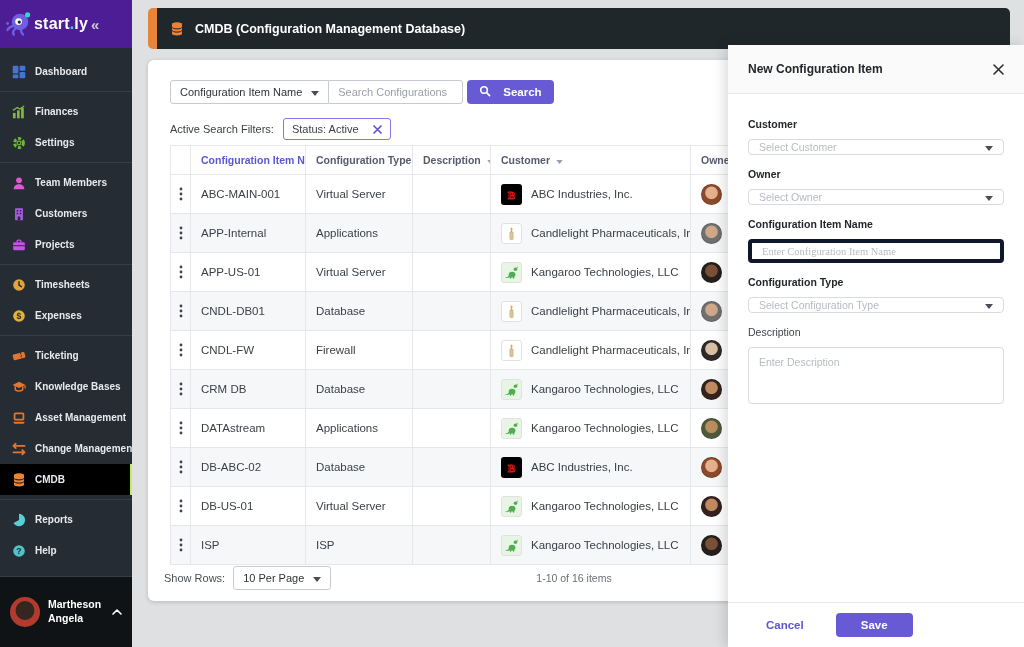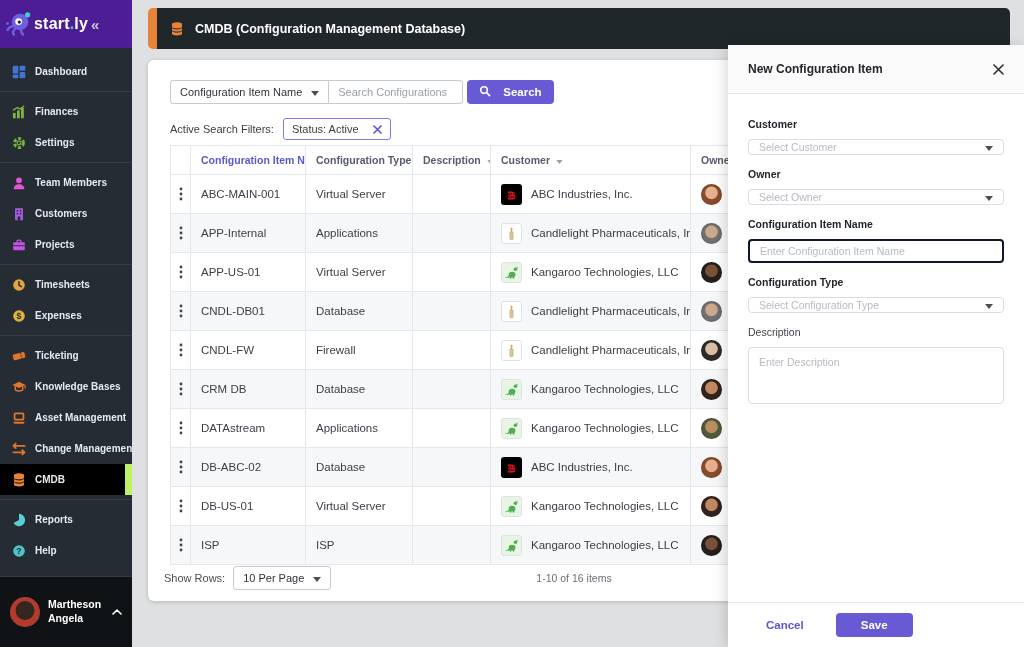--- a/index.html
+++ b/index.html
@@ -14,21 +14,21 @@
   .logo-mark{width:30px;height:30px;flex:none;}
   .brand{color:#fff;font-weight:700;font-size:16px;letter-spacing:.2px;white-space:nowrap;}
   .brand .dot{color:#35d6c3;}
   .collapse{color:#c8ccd2;font-size:15px;margin-left:3px;font-weight:700;}
   .nav{flex:1;padding-top:8px;overflow:hidden;}
   .nav-item{display:flex;align-items:center;gap:9px;padding:8px 10px 8px 12px;cursor:pointer;height:15px;}
   .nav-item .ic{width:14px;height:14px;flex:none;display:flex;}
   .nav-item .ic svg{width:14px;height:14px;}
   .nav-item .lbl{color:#e7eaee;font-size:10px;font-weight:600;white-space:nowrap;}
   .nav-divider{height:1px;background:#363d45;margin:4px 0;}
-  .nav-item.active{background:#000;border-right:7px solid #bef264;padding-right:5px;}
+  .nav-item.active{background:#000;border-right:2px solid #bef264;padding-right:5px;}
   .user-area{background:#101316;height:70px;display:flex;align-items:center;gap:8px;padding:0 10px;flex:none;border-top:1px solid #363d45;}
   .user-avatar{width:30px;height:30px;border-radius:50%;flex:none;
     background:radial-gradient(circle at 50% 45%, #35261f 0 40%, #b23b2e 44%);}
   .user-name{color:#fff;font-size:10.5px;font-weight:700;line-height:1.3;width:62px;}
   .user-chevron{margin-left:auto;display:flex;}
   
   .topbar{position:absolute;left:148px;top:8px;width:862px;height:41px;background:#20272b;
     border-left:9px solid #e8833a;border-radius:5px;display:flex;align-items:center;gap:11px;
     padding-left:13px;box-sizing:border-box;z-index:1;}
   .topbar .ic14{width:14px;height:14px;display:flex;}
@@ -84,22 +84,22 @@
   .panel-header{height:49px;background:#fafafa;border-bottom:1px solid #e7e7e7;display:flex;align-items:center;
     padding:0 20px;box-sizing:border-box;}
   .panel-title{font-size:12px;font-weight:700;color:#23262b;}
   .panel-close{margin-left:auto;display:flex;cursor:pointer;}
   .panel-body{padding:24px 20px 0;}
   .pf{margin-bottom:13px;}
   .pf-label{font-size:10.5px;font-weight:700;color:#23262b;margin-bottom:9px;}
   .panel-body .pf:nth-child(5) .pf-label{font-weight:400;color:#3f434a;}
   .pf-select{height:16px;border:1px solid #d8dbe0;border-radius:4px;display:flex;align-items:center;
     padding:0 10px;font-size:10.5px;color:#b6bac1;justify-content:space-between;cursor:pointer;background:#fff;box-sizing:border-box;}
-  .pf-input{width:100%;height:24px;border:2px solid #0f172a;border-radius:4px;padding:0 10px;font-size:10.5px;
-    box-sizing:border-box;outline:none;color:#333;font-family:Liberation Sans, sans-serif;}
+  .pf-input{width:100%;height:24px;border:4px solid #0f172a;border-radius:4px;padding:0 10px;font-size:10.5px;
+    box-sizing:border-box;outline:none;color:#333;font-family:Liberation Serif, serif;}
   .pf-input::placeholder,.pf-textarea::placeholder{color:#b6bac1;}
   .pf-textarea{width:100%;height:57px;border:1px solid #d8dbe0;border-radius:4px;padding:8px 10px;font-size:10.5px;
     box-sizing:border-box;outline:none;resize:none;color:#333;font-family:"Liberation Sans",sans-serif;}
   .panel-footer{position:absolute;bottom:0;left:0;right:0;height:45px;border-top:1px solid #e7e7e7;
     display:flex;align-items:center;padding-left:32px;gap:26px;background:#fff;box-sizing:border-box;}
   .cancel-btn{color:#5b55d6;font-weight:700;font-size:11.5px;cursor:pointer;background:none;border:none;
     font-family:"Liberation Sans",sans-serif;}
   .save-btn{background:#675ad4;color:#fff;font-weight:700;font-size:11.5px;border:none;border-radius:4px;
     padding:6px 25px;cursor:pointer;font-family:"Liberation Sans",sans-serif;}
 </style>

